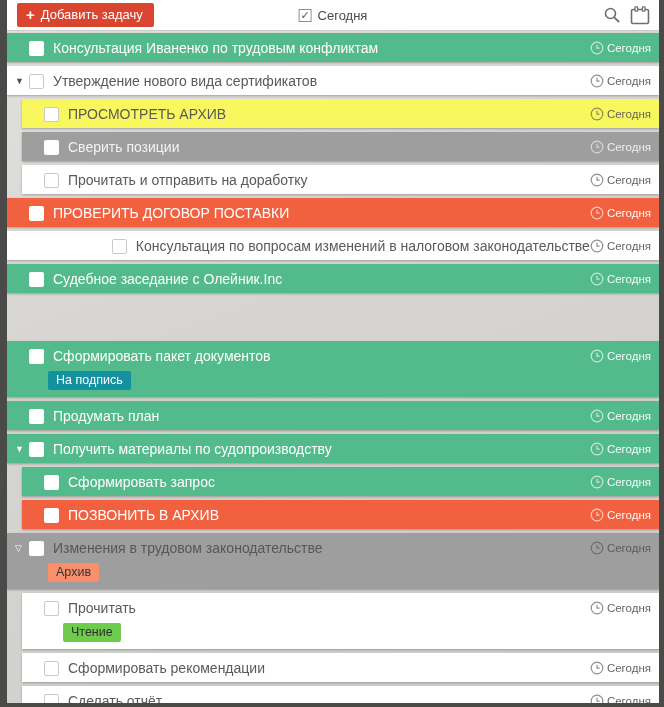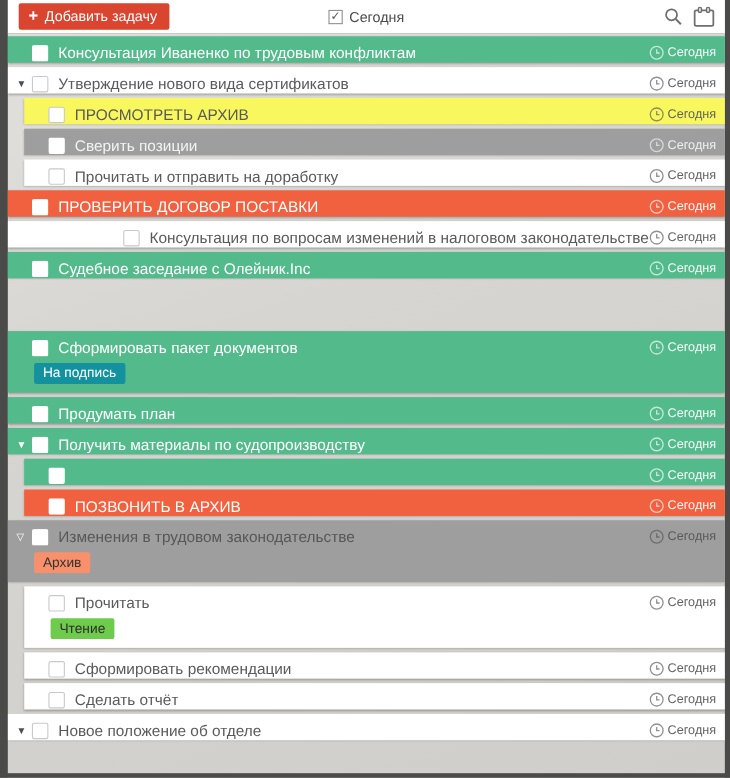--- a/index.html
+++ b/index.html
@@ -47,21 +47,21 @@
   .toolbar-icons {
     margin-left:auto; margin-right:9px;
     display:flex; align-items:center; gap:9px;
   }
   .tool-icon { cursor:pointer; display:block; }
 
   
   .task-list { padding-top:2px; height:672px; overflow:hidden; }
 
   .task-row {
-    height:24px; margin:0 0 4px 0;
+    height:29px; margin:0 0 4px 0;
     display:flex; flex-direction:column;
     box-shadow:0 1px 2px rgba(0,0,0,0.28);
     cursor:pointer;
   }
   .task-row.tall { height:56px; }
   .task-row.indent { margin-left:15px; }
 
   .row-main {
     height:30px; flex:0 0 30px;
     display:flex; align-items:center;
@@ -83,21 +83,21 @@
   .title {
     margin-left:9px; font-size:14px;
     white-space:nowrap; overflow:hidden;
   }
   .due {
     margin-left:auto; display:flex; align-items:center; gap:3px;
     font-size:11.5px; opacity:0.95; flex:0 0 auto;
   }
   .due svg { opacity:0.7; display:block; }
 
-  .badge-row { padding-left:24px; margin-top:-1px; }
+  .badge-row { padding-left:41px; margin-top:-1px; }
   .badge {
     display:inline-block; font-size:12.5px;
     padding:2px 8px 3px 8px; border-radius:2px;
     cursor:pointer;
   }
 </style>
 </head>
 <body>
 
 <div class="window">
@@ -291,20 +291,21 @@
         </svg>
         <span>Сегодня</span>
       </span>
     </div>
 
   </div>
       <div class="task-row indent" style="background: rgb(83, 187, 139); color: rgb(255, 255, 255);">
     <div class="row-main">
       <span class="arrow" style="visibility: hidden;"></span>
       <span class="task-cbx"></span>
+      <span class="title">Сформировать запрос</span>
       <span class="due">
         <svg width="14" height="14" viewBox="0 0 14 14">
           <circle cx="7" cy="7" r="5.8" fill="none" stroke="currentColor" stroke-width="1.2"></circle>
           <path d="M7 3.8 V7.2 H9.6" fill="none" stroke="currentColor" stroke-width="1.2"></path>
         </svg>
         <span>Сегодня</span>
       </span>
     </div>
 
   </div>

